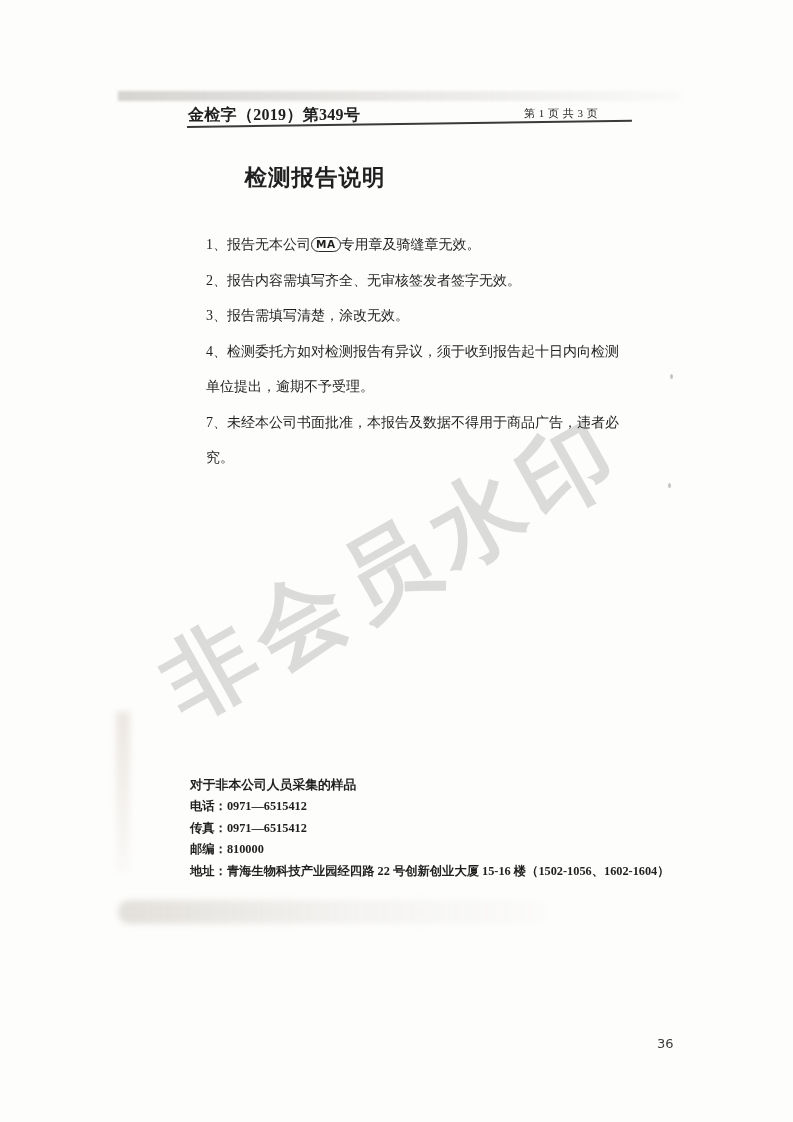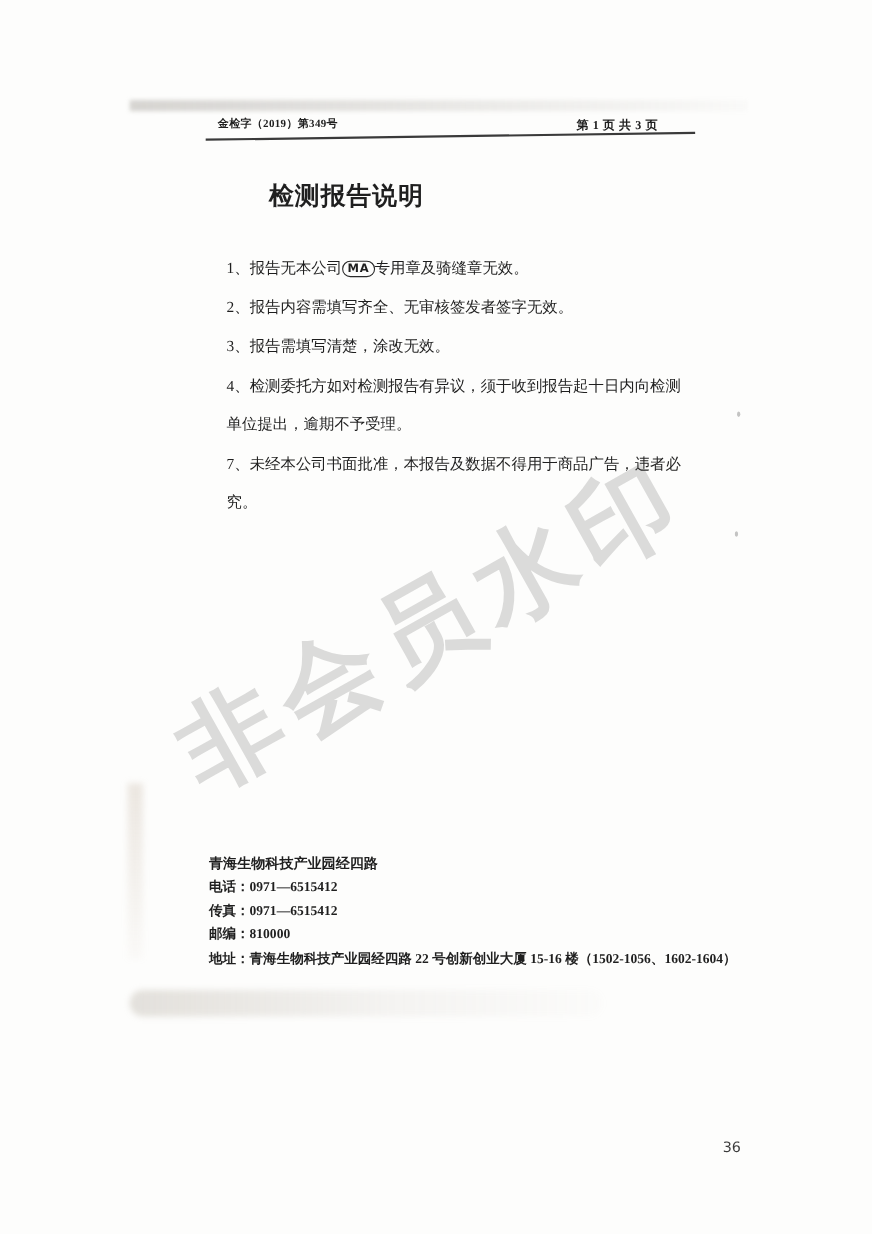--- a/index.html
+++ b/index.html
@@ -54,28 +54,28 @@
     font-size: 92px; line-height: 92px; letter-spacing: 10px;
     color: rgba(40, 40, 40, 0.155);
     white-space: nowrap;
     transform: rotate(-29.3deg);
     transform-origin: 0 50%;
     z-index: 1;
     pointer-events: none;
   }
   
   .hdr-left {
-    position: absolute; left: 198px; top: 105px;
-    font-size: 10px; font-weight: bold; letter-spacing: 0.3px;
+    position: absolute; left: 188px; top: 105px;
+    font-size: 16px; font-weight: bold; letter-spacing: 0.3px;
     z-index: 2;
     font-family: Liberation Serif, serif;
   }
   .hdr-right {
     position: absolute; left: 524px; top: 106px;
-    font-size: 11px; font-weight: bold; letter-spacing: 0.5px;
+    font-size: 11px; font-weight: normal; letter-spacing: 0.5px;
     z-index: 2;
   }
   .hdr-rule {
     position: absolute; left: 187px; top: 126px;
     width: 445px; height: 1.8px;
     background: #3a3a3a;
     transform: rotate(-0.8deg);
     transform-origin: 0 50%;
     z-index: 2;
   }
@@ -143,21 +143,21 @@
 
   <div class="notes">
     <p><span>1、</span><span>报告无本公司</span><span class="cma">MA</span><span>专用章及骑缝章无效。</span></p>
     <p><span>2、</span><span>报告内容需填写齐全、无审核签发者签字无效。</span></p>
     <p><span>3、</span><span>报告需填写清楚，涂改无效。</span></p>
     <p><span>4、</span><span>检测委托方如对检测报告有异议，须于收到报告起十日内向检测单位提出，逾期不予受理。</span></p>
     <p><span>7、</span><span>未经本公司书面批准，本报告及数据不得用于商品广告，违者必究。</span></p>
   </div>
 
   <div class="footer">
-    <div class="company">青海生物科技产业园经四路</div>
+    <div class="company">对于非本公司人员采集的样品</div>
     <div>电话：0971—6515412</div>
     <div>传真：0971—6515412</div>
     <div>邮编：810000</div>
     <div>地址：青海生物科技产业园经四路 22 号创新创业大厦 15-16 楼（1502-1056、1602-1604）</div>
   </div>
 
   <div class="pageno">36</div>
 
 </div>
 

